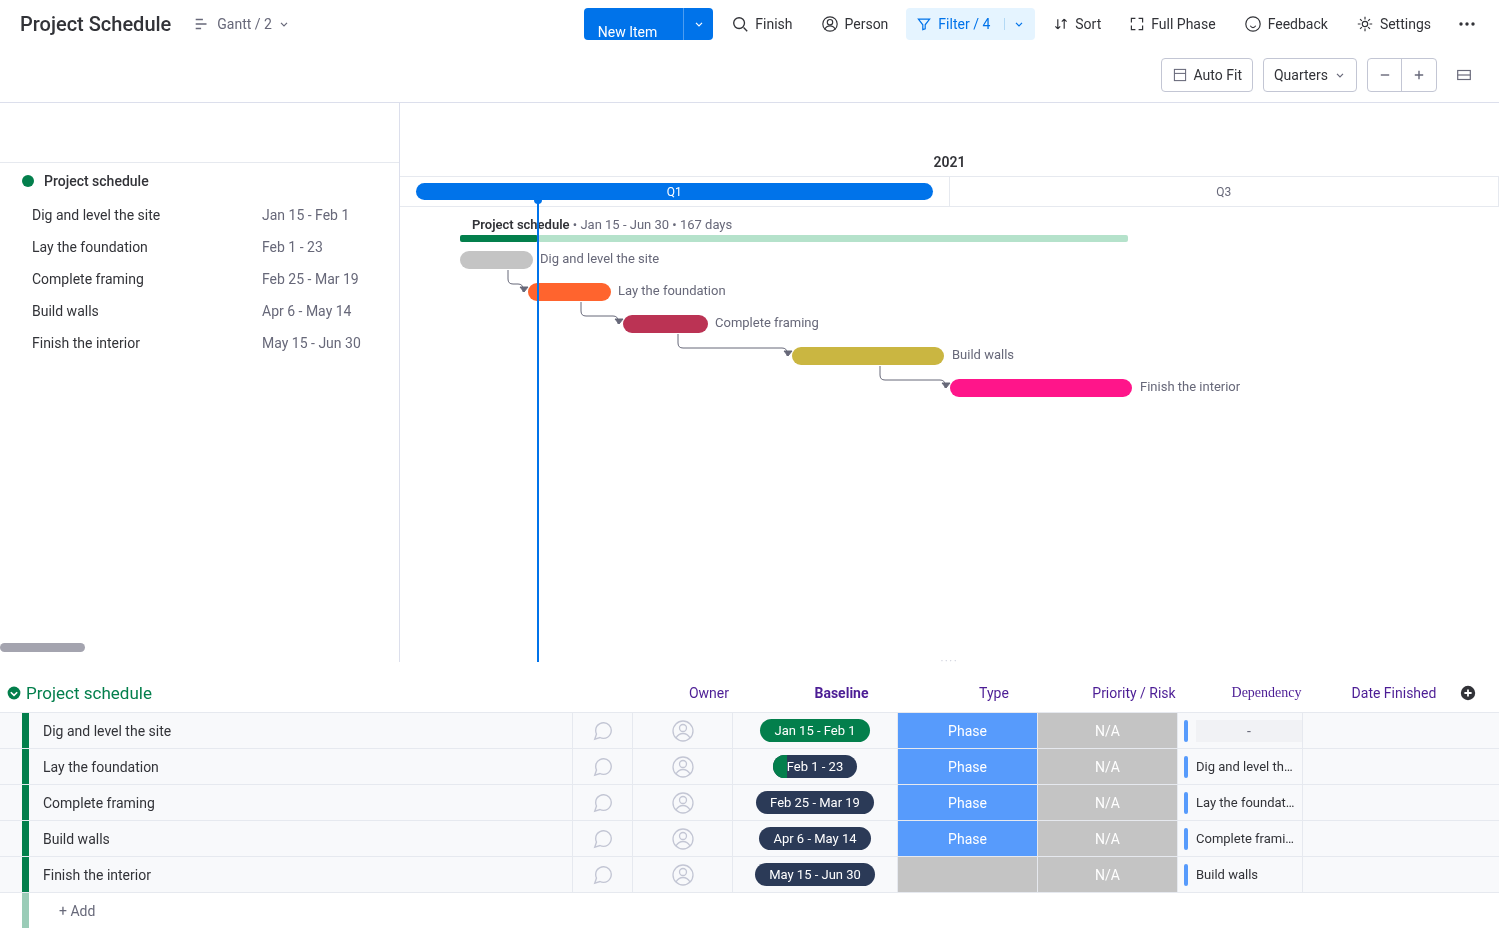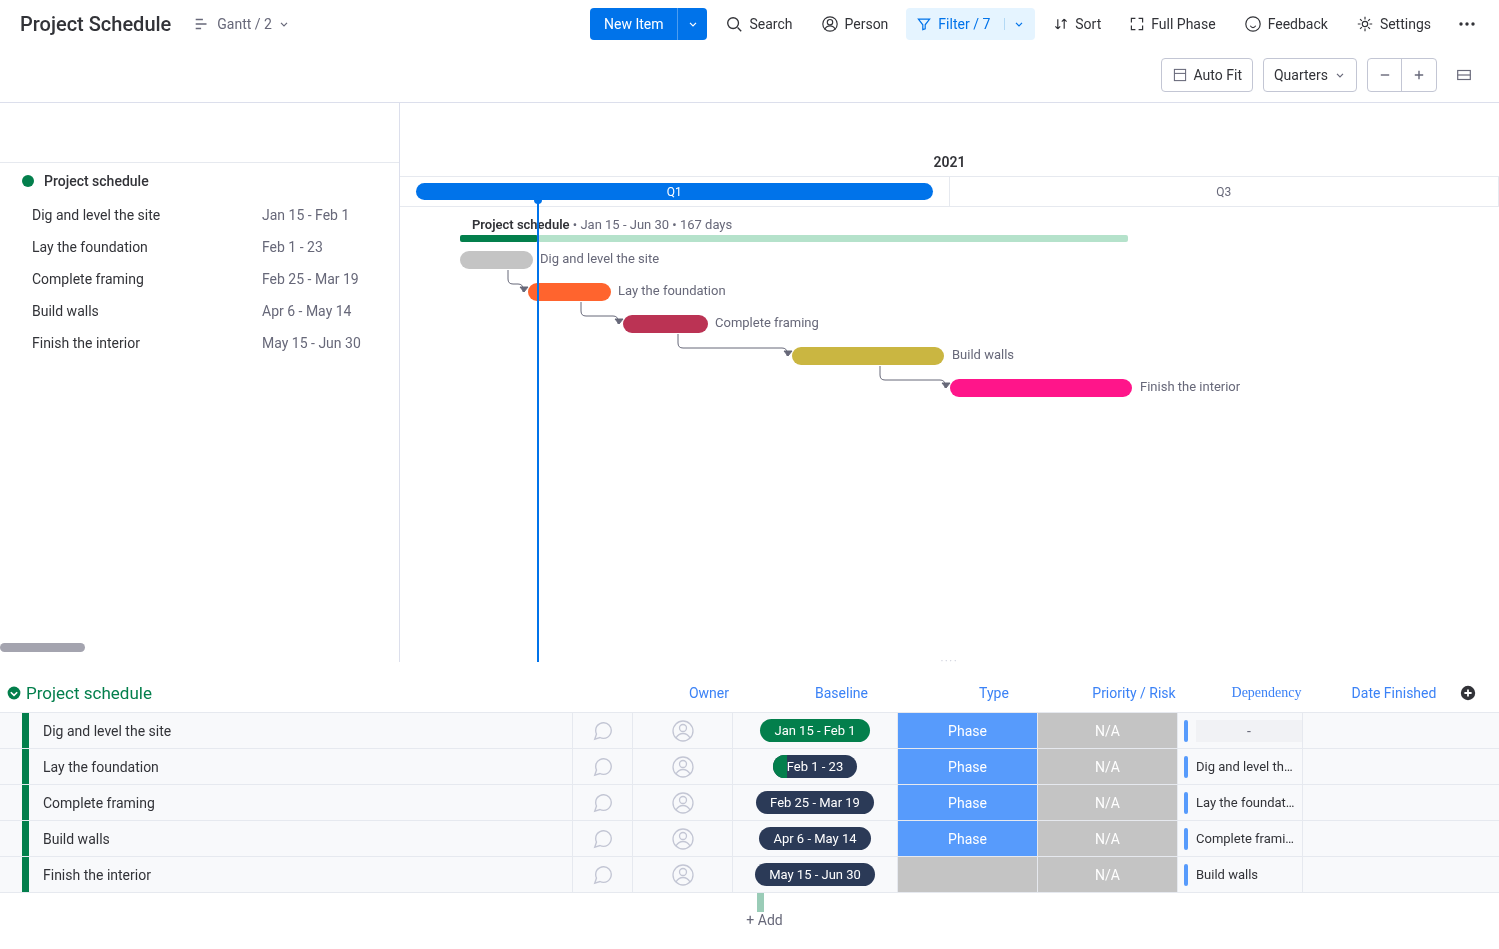--- a/index.html
+++ b/index.html
@@ -4,21 +4,21 @@
 <style>
 * { box-sizing: border-box; margin: 0; padding: 0; }
 body { font-family: -apple-system, BlinkMacSystemFont, "Segoe UI", Roboto, Helvetica, Arial, sans-serif; font-size: 14px; color: #323338; background: #fff; width: 1499px; }
 svg { display: block; }
 
 
 .header { display: flex; align-items: center; height: 48px; padding: 0 18px 0 20px; }
 .title { font-size: 20px; font-weight: 500; color: #323338; margin-right: 16px; }
 .view-switch { display: flex; align-items: center; gap: 6px; color: #676879; font-size: 14px; cursor: pointer; padding: 4px 6px; border-radius: 4px; }
 .flex-spacer { flex: 1; }
-.new-item-btn { display: flex; align-items: center; background: #0073ea; color: #fff; border-radius: 4px; height: 32px; }
+.new-item-btn { display: flex; align-items: flex-end; background: #0073ea; color: #fff; border-radius: 4px; height: 32px; gap: 12px; }
 .new-item-btn .label { padding: 0 14px; font-size: 14px; }
 .new-item-btn .chev { width: 30px; height: 32px; display: flex; align-items: center; justify-content: center; border-left: 1px solid rgba(255,255,255,0.3); }
 .hbtn { display: flex; align-items: center; gap: 6px; padding: 0 10px; height: 32px; cursor: pointer; border-radius: 4px; color: #323338; margin-left: 8px; }
 .hbtn.filter { background: #e5f4ff; color: #0073ea; }
 .hbtn.filter .chev-part { border-left: 1px solid #b3d9f5; margin-left: 8px; padding-left: 8px; display: flex; align-items: center; }
 .more-btn { margin-left: 12px; cursor: pointer; padding: 4px; }
 
 
 .zoom-row { display: flex; justify-content: flex-end; align-items: center; gap: 10px; padding: 10px 18px; }
 .control { display: flex; align-items: center; height: 34px; border: 1px solid #c3c6d4; border-radius: 4px; padding: 0 10px; gap: 6px; cursor: pointer; }
@@ -61,36 +61,36 @@
 
 
 .hscroll-stub { position: absolute; bottom: 10px; left: 0; width: 85px; height: 9px; background: #676879; border-radius: 5px; opacity: 0.6; }
 .drag-handle { position: absolute; bottom: -6px; left: 50%; transform: translateX(-50%); color: #c3c6d4; letter-spacing: 2px; font-size: 10px; }
 
 
 .table-area { padding: 12px 0 30px 0; }
 .tbl-hdr { display: flex; align-items: center; height: 38px; padding-left: 6px; }
 .tbl-hdr .collapse-btn { width: 18px; margin-right: 2px; }
 .tbl-hdr .gname { color: #037f4c; font-size: 17px; font-weight: 400; }
-.cols-hdr { display: flex; align-items: center; color: #3b82f6; font-size: 14px; }
+.cols-hdr { display: flex; align-items: center; color: #4c1d95; font-size: 14px; }
 .col { text-align: center; }
 .c-chat { width: 60px; }
 .c-owner { width: 100px; }
-.c-baseline { width: 165px; }
+.c-baseline { width: 165px; font-weight: bold; }
 .c-type { width: 140px; }
 .c-prio { width: 140px; }
 .c-dep { width: 125px; font-family: Liberation Serif, serif; }
 .c-fin { width: 130px; }
 .c-add { width: 40px; }
 
 .tbl-row { display: flex; align-items: center; height: 36px; background: #f8f9fb; border-top: 1px solid #e6e9ef; font-size: 14px; }
 .stripe { width: 7px; height: 100%; background: #037f4c; margin-left: 22px; }
 .cell { display: flex; align-items: center; justify-content: center; border-left: 1px solid #e6e9ef; height: 100%; }
 .cell.name { justify-content: flex-start; padding-left: 14px; border-left: none; }
-.add-row { display: flex; align-items: center; height: 36px; background: #fff; border-top: 1px solid #e6e9ef; flex-direction: column; }
+.add-row { display: flex; align-items: center; height: 36px; background: #fff; border-top: 1px solid #e6e9ef; }
 .add-row .stripe { opacity: 0.4; }
 .add-row .txt { padding-left: 30px; color: #676879; }
 .pill { padding: 4px 14px; border-radius: 14px; font-size: 13px; color: #fff; white-space: nowrap; }
 .pill.green { background: #037f4c; }
 .pill.dark { background: #2b3a57; }
 .pill.dark.lead { position: relative; overflow: hidden; }
 .pill.dark.lead::before { content:""; position:absolute; left:0; top:0; bottom:0; width:14px; background:#037f4c; }
 .pill.dark.lead span { position: relative; }
 .chip-type { background: #579bfc; color: #fff; width: 100%; height: 100%; display: flex; align-items: center; justify-content: center; }
 .chip-gray { background: #c4c4c4; color: #fff; width: 100%; height: 100%; display: flex; align-items: center; justify-content: center; }
@@ -120,35 +120,35 @@
       <svg width="12" height="12" viewBox="0 0 20 20">
           <path fill="none" stroke="#fff" stroke-width="2" d="M5 8l5 5 5-5"></path>
         </svg>
     </span>
   </div>
   <div class="hbtn">
     <svg width="18" height="18" viewBox="0 0 20 20">
         <circle cx="9" cy="9" r="6" fill="none" stroke="#323338" stroke-width="1.5"></circle>
         <path stroke="#323338" stroke-width="1.5" d="M14 14l4 4"></path>
       </svg>
-    <span>Search</span>
+    <span>Finish</span>
   </div>
   <div class="hbtn">
     <svg width="18" height="18" viewBox="0 0 20 20">
         <circle cx="10" cy="10" r="8" fill="none" stroke="#323338" stroke-width="1.3"></circle>
         <circle cx="10" cy="8" r="3" fill="none" stroke="#323338" stroke-width="1.3"></circle>
         <path fill="none" stroke="#323338" stroke-width="1.3" d="M4 16c1.5-3 4-4 6-4s4.5 1 6 4"></path>
       </svg>
     <span>Person</span>
   </div>
   <div class="hbtn filter">
     <svg width="16" height="16" viewBox="0 0 20 20">
         <path fill="none" stroke="#0073ea" stroke-width="1.5" d="M3 4h14l-5.5 7v5l-3 1v-6z"></path>
       </svg>
-    <span>Filter / 7</span>
+    <span>Filter / 4</span>
     <span class="chev-part">
       <svg width="12" height="12" viewBox="0 0 20 20">
           <path fill="none" stroke="#0073ea" stroke-width="2" d="M5 8l5 5 5-5"></path>
         </svg>
     </span>
   </div>
   <div class="hbtn">
     <svg width="16" height="16" viewBox="0 0 20 20">
         <path fill="none" stroke="#323338" stroke-width="1.5" d="M6 4v12m0 0l-3-3m3 3l3-3M14 16V4m0 0l-3 3m3-3l3 3"></path>
       </svg>

